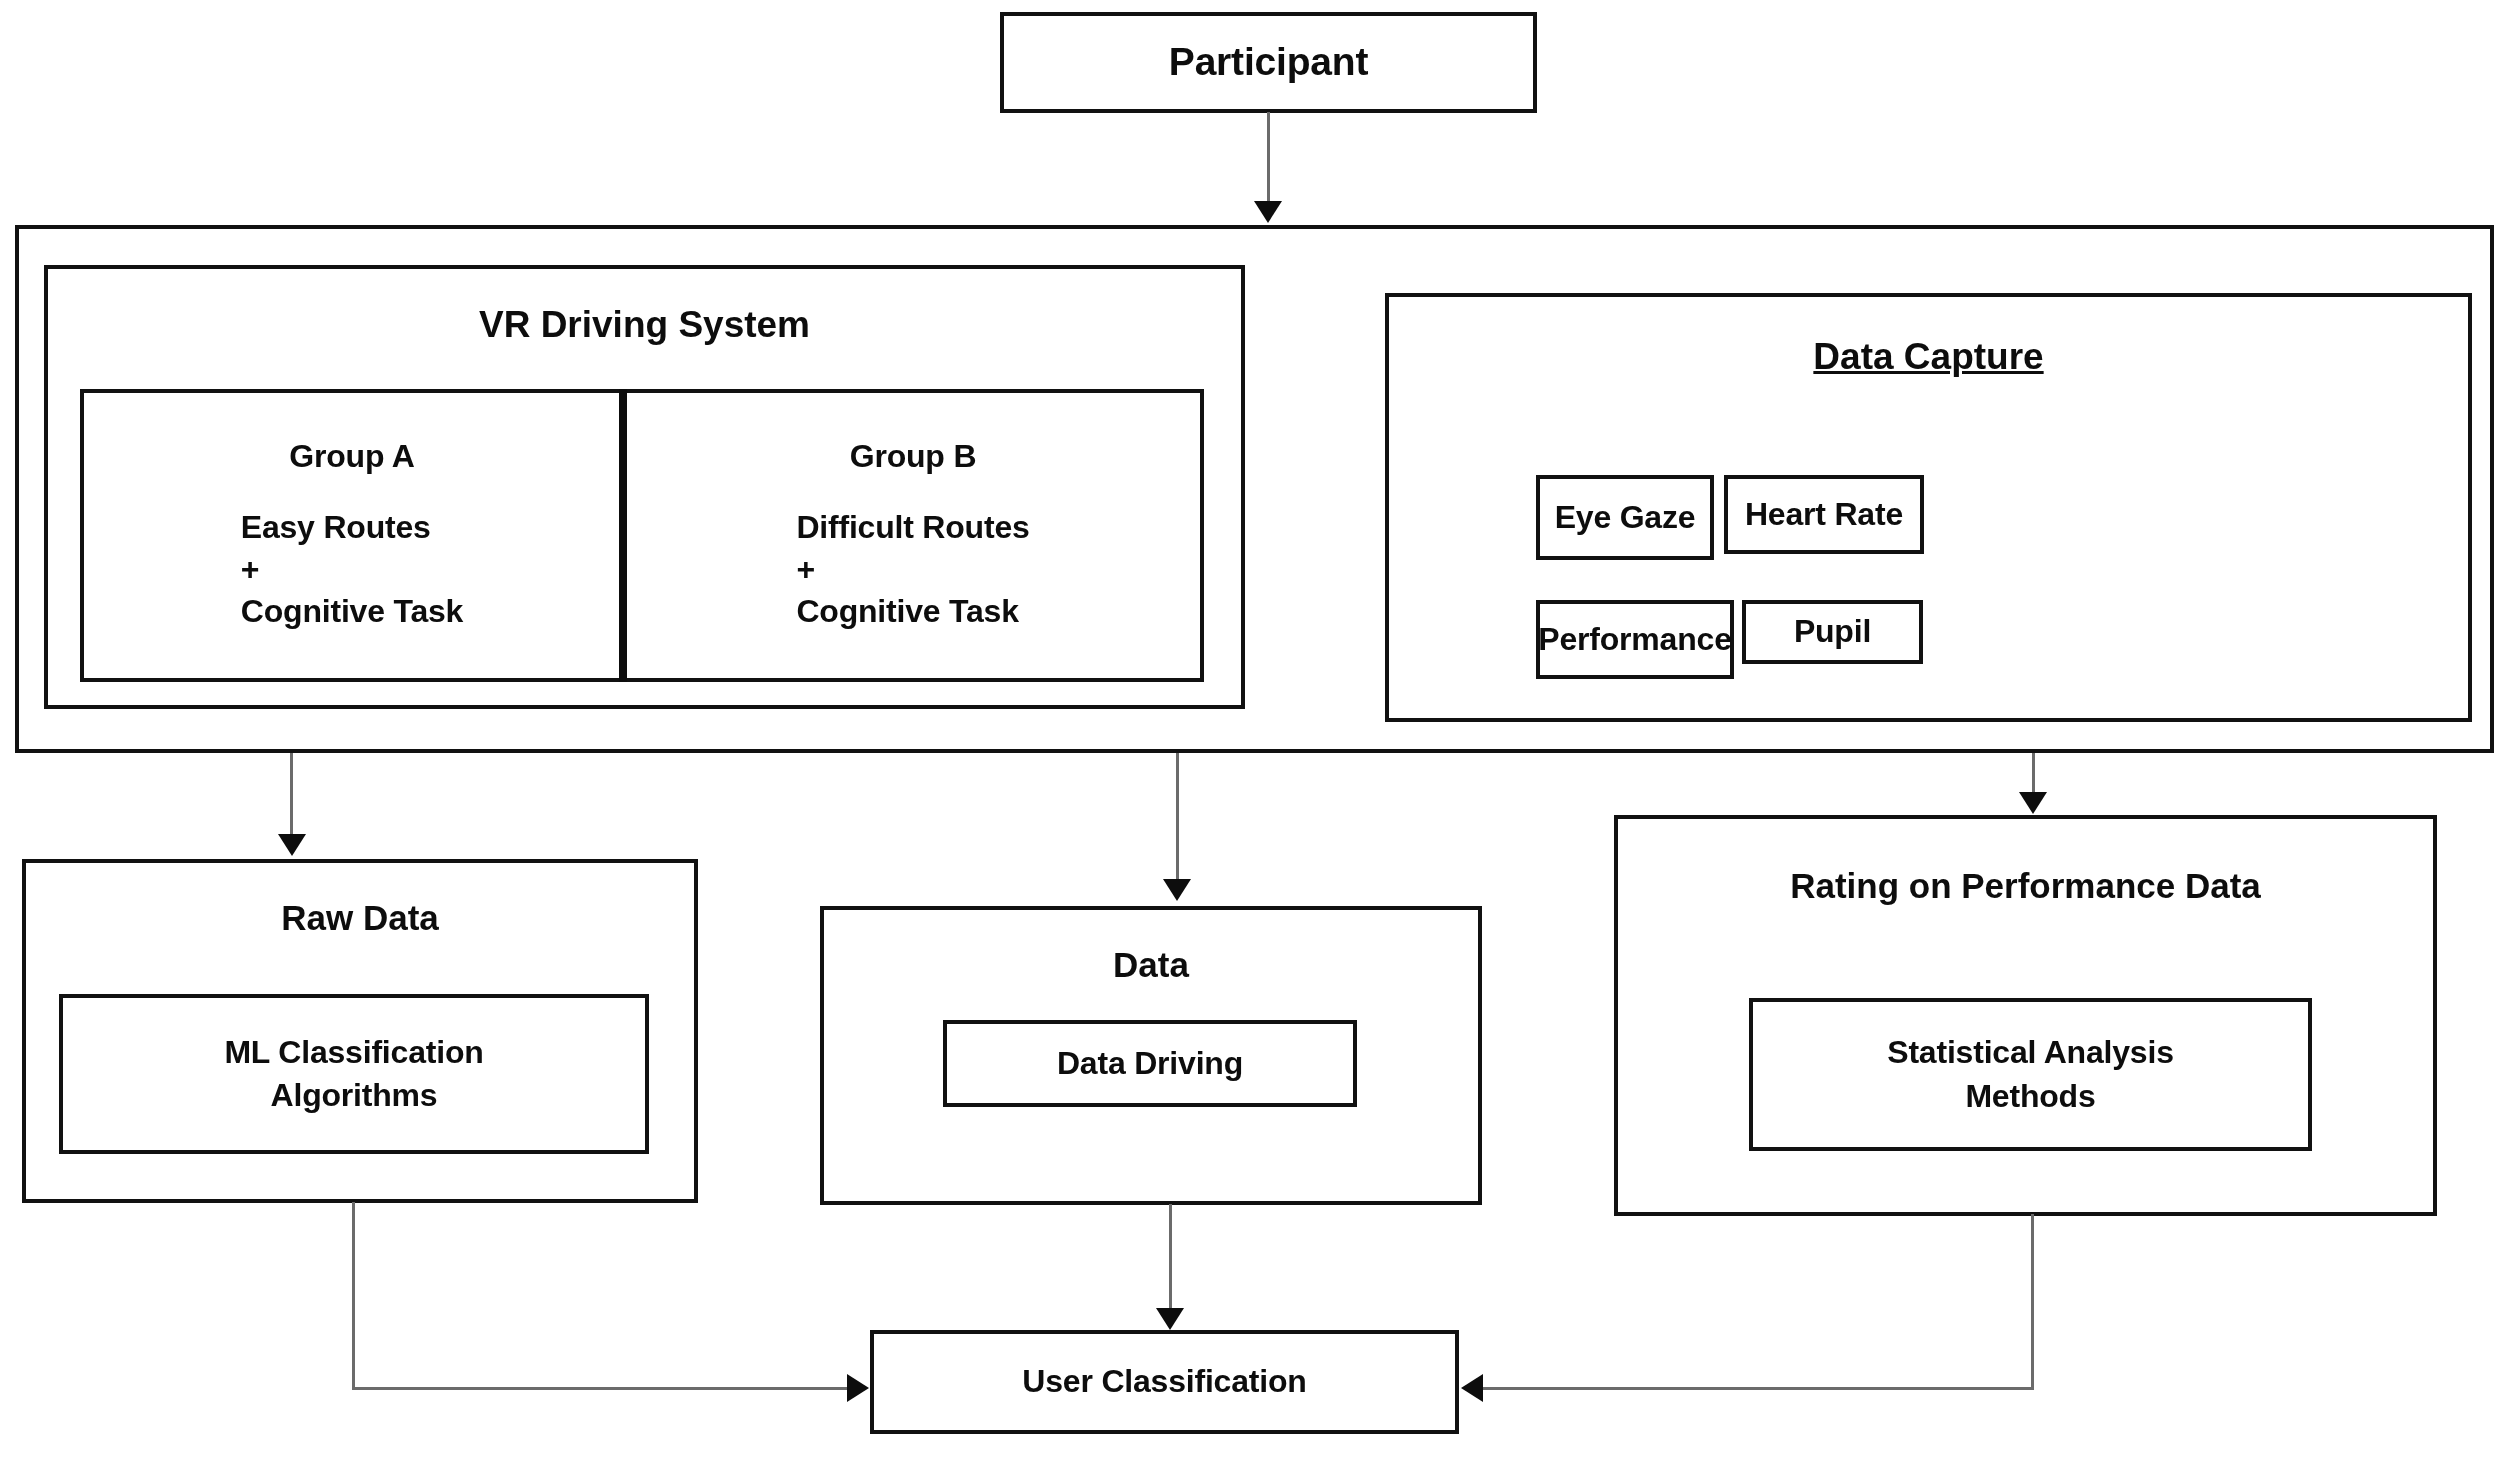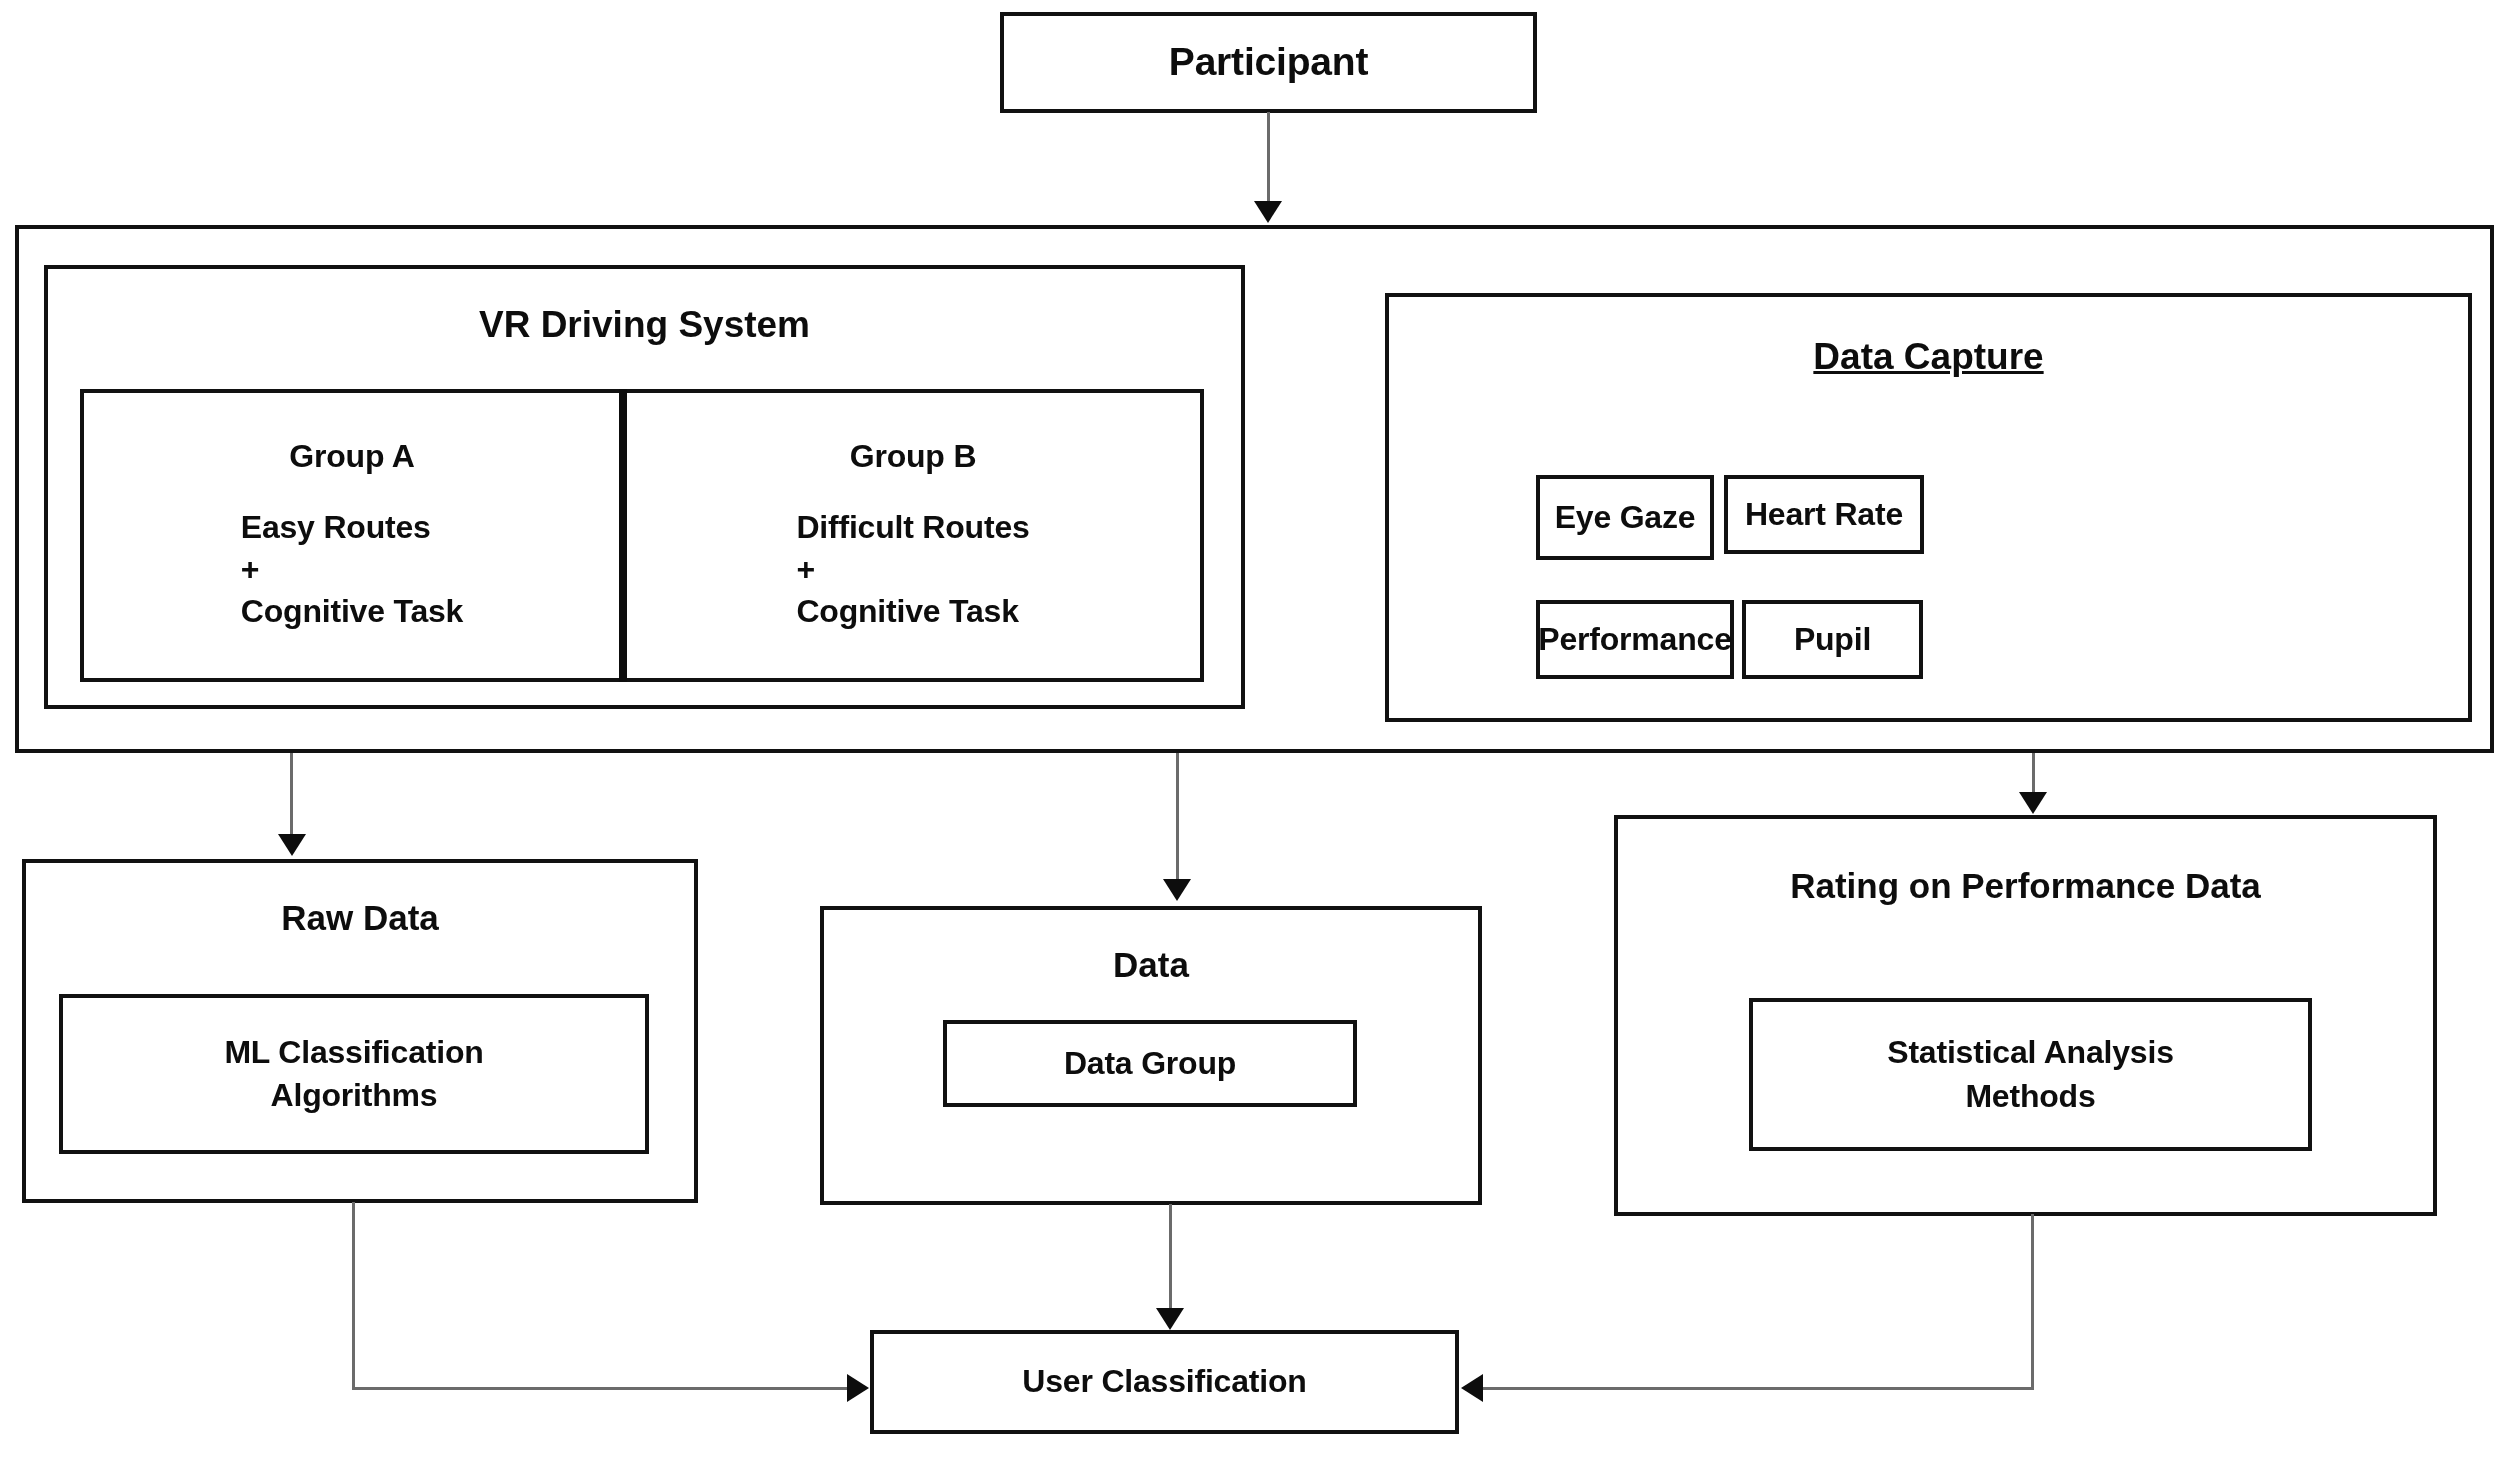--- a/index.html
+++ b/index.html
@@ -148,21 +148,21 @@
 
   <div class="box" style="left:1536px; top:475px; width:178px; height:85px;">
     <span class="label t-capture">Eye Gaze</span>
   </div>
   <div class="box" style="left:1724px; top:475px; width:200px; height:79px;">
     <span class="label t-capture">Heart Rate</span>
   </div>
   <div class="box" style="left:1536px; top:600px; width:198px; height:79px;">
     <span class="label t-capture">Performance</span>
   </div>
-  <div class="box" style="left:1742px; top:600px; width:181px; height:79px;">
+  <div class="box" style="left:1742px; top:600px; width:181px; height:64px;">
     <span class="label t-capture">Pupil</span>
   </div>
 
   <div class="vline" style="left:290px; top:753px; height:82px;"></div>
   <div class="arrow-down" style="left:278px; top:834px;"></div>
 
   <div class="vline" style="left:1176px; top:753px; height:127px;"></div>
   <div class="arrow-down" style="left:1163px; top:879px;"></div>
 
   <div class="vline" style="left:2032px; top:753px; height:40px;"></div>
@@ -175,21 +175,21 @@
   <div class="box" style="left:59px; top:994px; width:590px; height:160px;">
     <span class="label t-sub" style="line-height:1.35;">ML Classification
 Algorithms</span>
   </div>
 
   <div style="position:absolute; left:820px; top:906px; width:662px; height:299px;
               box-sizing:border-box; border:4.2px solid #111111; background:#ffffff;">
     <div class="heading t-heading" style="top:35px;">Data</div>
   </div>
   <div class="box" style="left:943px; top:1020px; width:414px; height:87px;">
-    <span class="label t-sub">Data Group</span>
+    <span class="label t-sub">Data Driving</span>
   </div>
 
   <div style="position:absolute; left:1614px; top:815px; width:823px; height:401px;
               box-sizing:border-box; border:4.2px solid #111111; background:#ffffff;">
     <div class="heading t-heading" style="top:47px;">Rating on Performance Data</div>
   </div>
   <div class="box" style="left:1749px; top:998px; width:563px; height:153px;">
     <span class="label t-sub" style="line-height:1.35;">Statistical Analysis
 Methods</span>
   </div>

